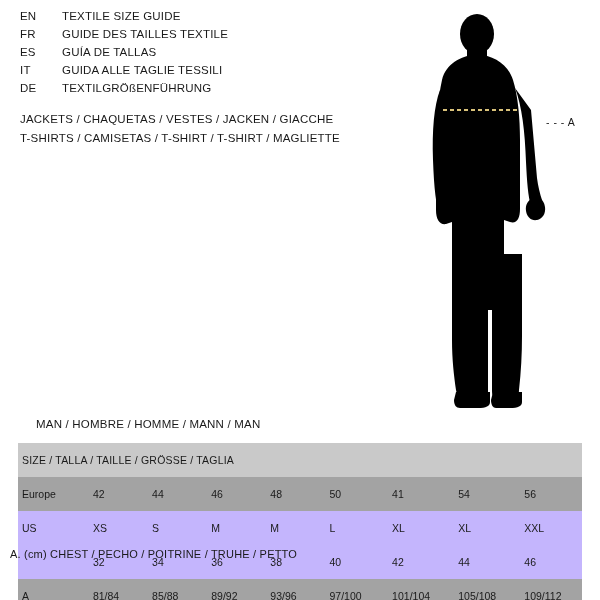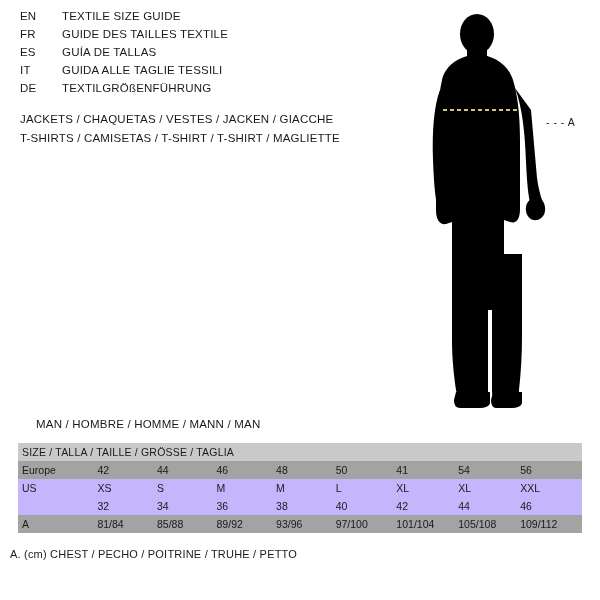--- a/index.html
+++ b/index.html
@@ -92,21 +92,21 @@
   table.size-table {
     position: absolute;
     left: 18px;
     top: 443px;
     width: 564px;
     border-collapse: collapse;
     font-size: 10.5px;
     color: #1a1a1a;
   }
   table.size-table td, table.size-table th {
-    padding: 0;
+    padding: 8px;
     height: 18px;
     text-align: left;
     font-weight: normal;
     vertical-align: middle;
   }
   .row-head td {
     background: #c9c9c9;
     font-size: 10.5px;
     letter-spacing: 0.2px;
   }

